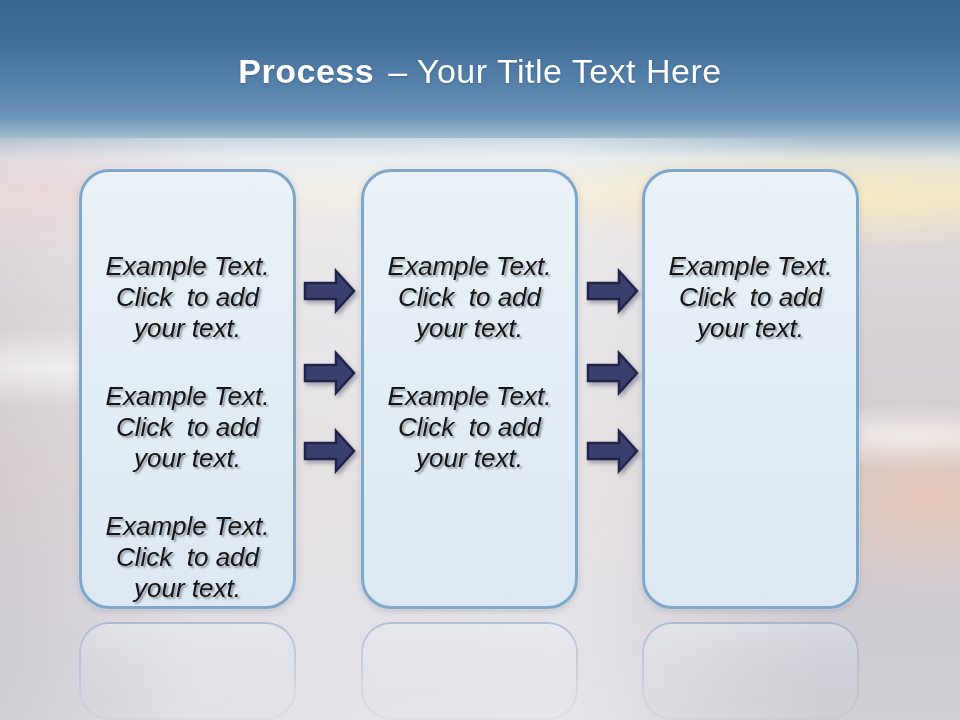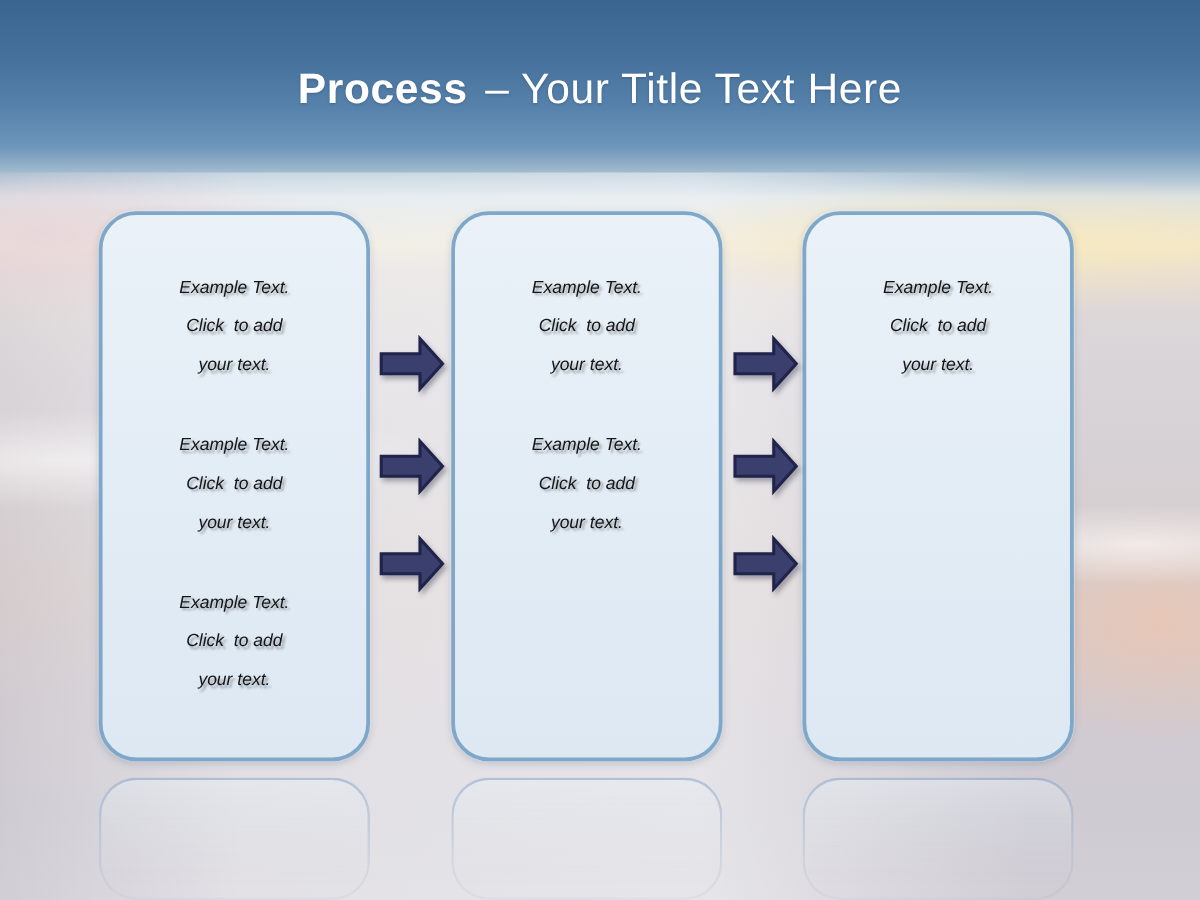--- a/index.html
+++ b/index.html
@@ -42,24 +42,25 @@
   
   .panel {
     position:absolute; top:169px; width:217px; height:440px;
     border:3px solid #7ea7c9; border-radius:30px;
     background:linear-gradient(180deg,#eaf2f8 0%, #e2ecf5 55%, #dde8f2 100%);
     box-shadow:0 2px 6px rgba(90,110,140,.28), 0 0 0 1px rgba(255,255,255,.35);
   }
   .panel-1 { left:79px; }  .panel-2 { left:361px; }  .panel-3 { left:642px; }
   .panel-content { padding-top:42px; }
   .para {
-    font-style:italic; font-size:14px; line-height:31px; font-weight:400;
+    font-style:italic; font-size:26px; line-height:31px; font-weight:400;
     color:#151515; text-align:center; white-space:pre-wrap;
     text-shadow:2px 2px 2px rgba(45,45,55,.42);
     margin-bottom:33px;
+    margin-top:37px;
   }
 
   
   .reflection {
     position:absolute; top:622px; width:217px; height:98px;
     border:2px solid rgba(110,145,185,.5); border-radius:30px;
     background:linear-gradient(180deg, rgba(233,241,248,.5), rgba(233,241,248,.05) 85%);
     -webkit-mask-image:linear-gradient(180deg, rgba(0,0,0,.85) 0%, rgba(0,0,0,.3) 65%, rgba(0,0,0,.12) 100%);
     mask-image:linear-gradient(180deg, rgba(0,0,0,.85) 0%, rgba(0,0,0,.3) 65%, rgba(0,0,0,.12) 100%);
   }

